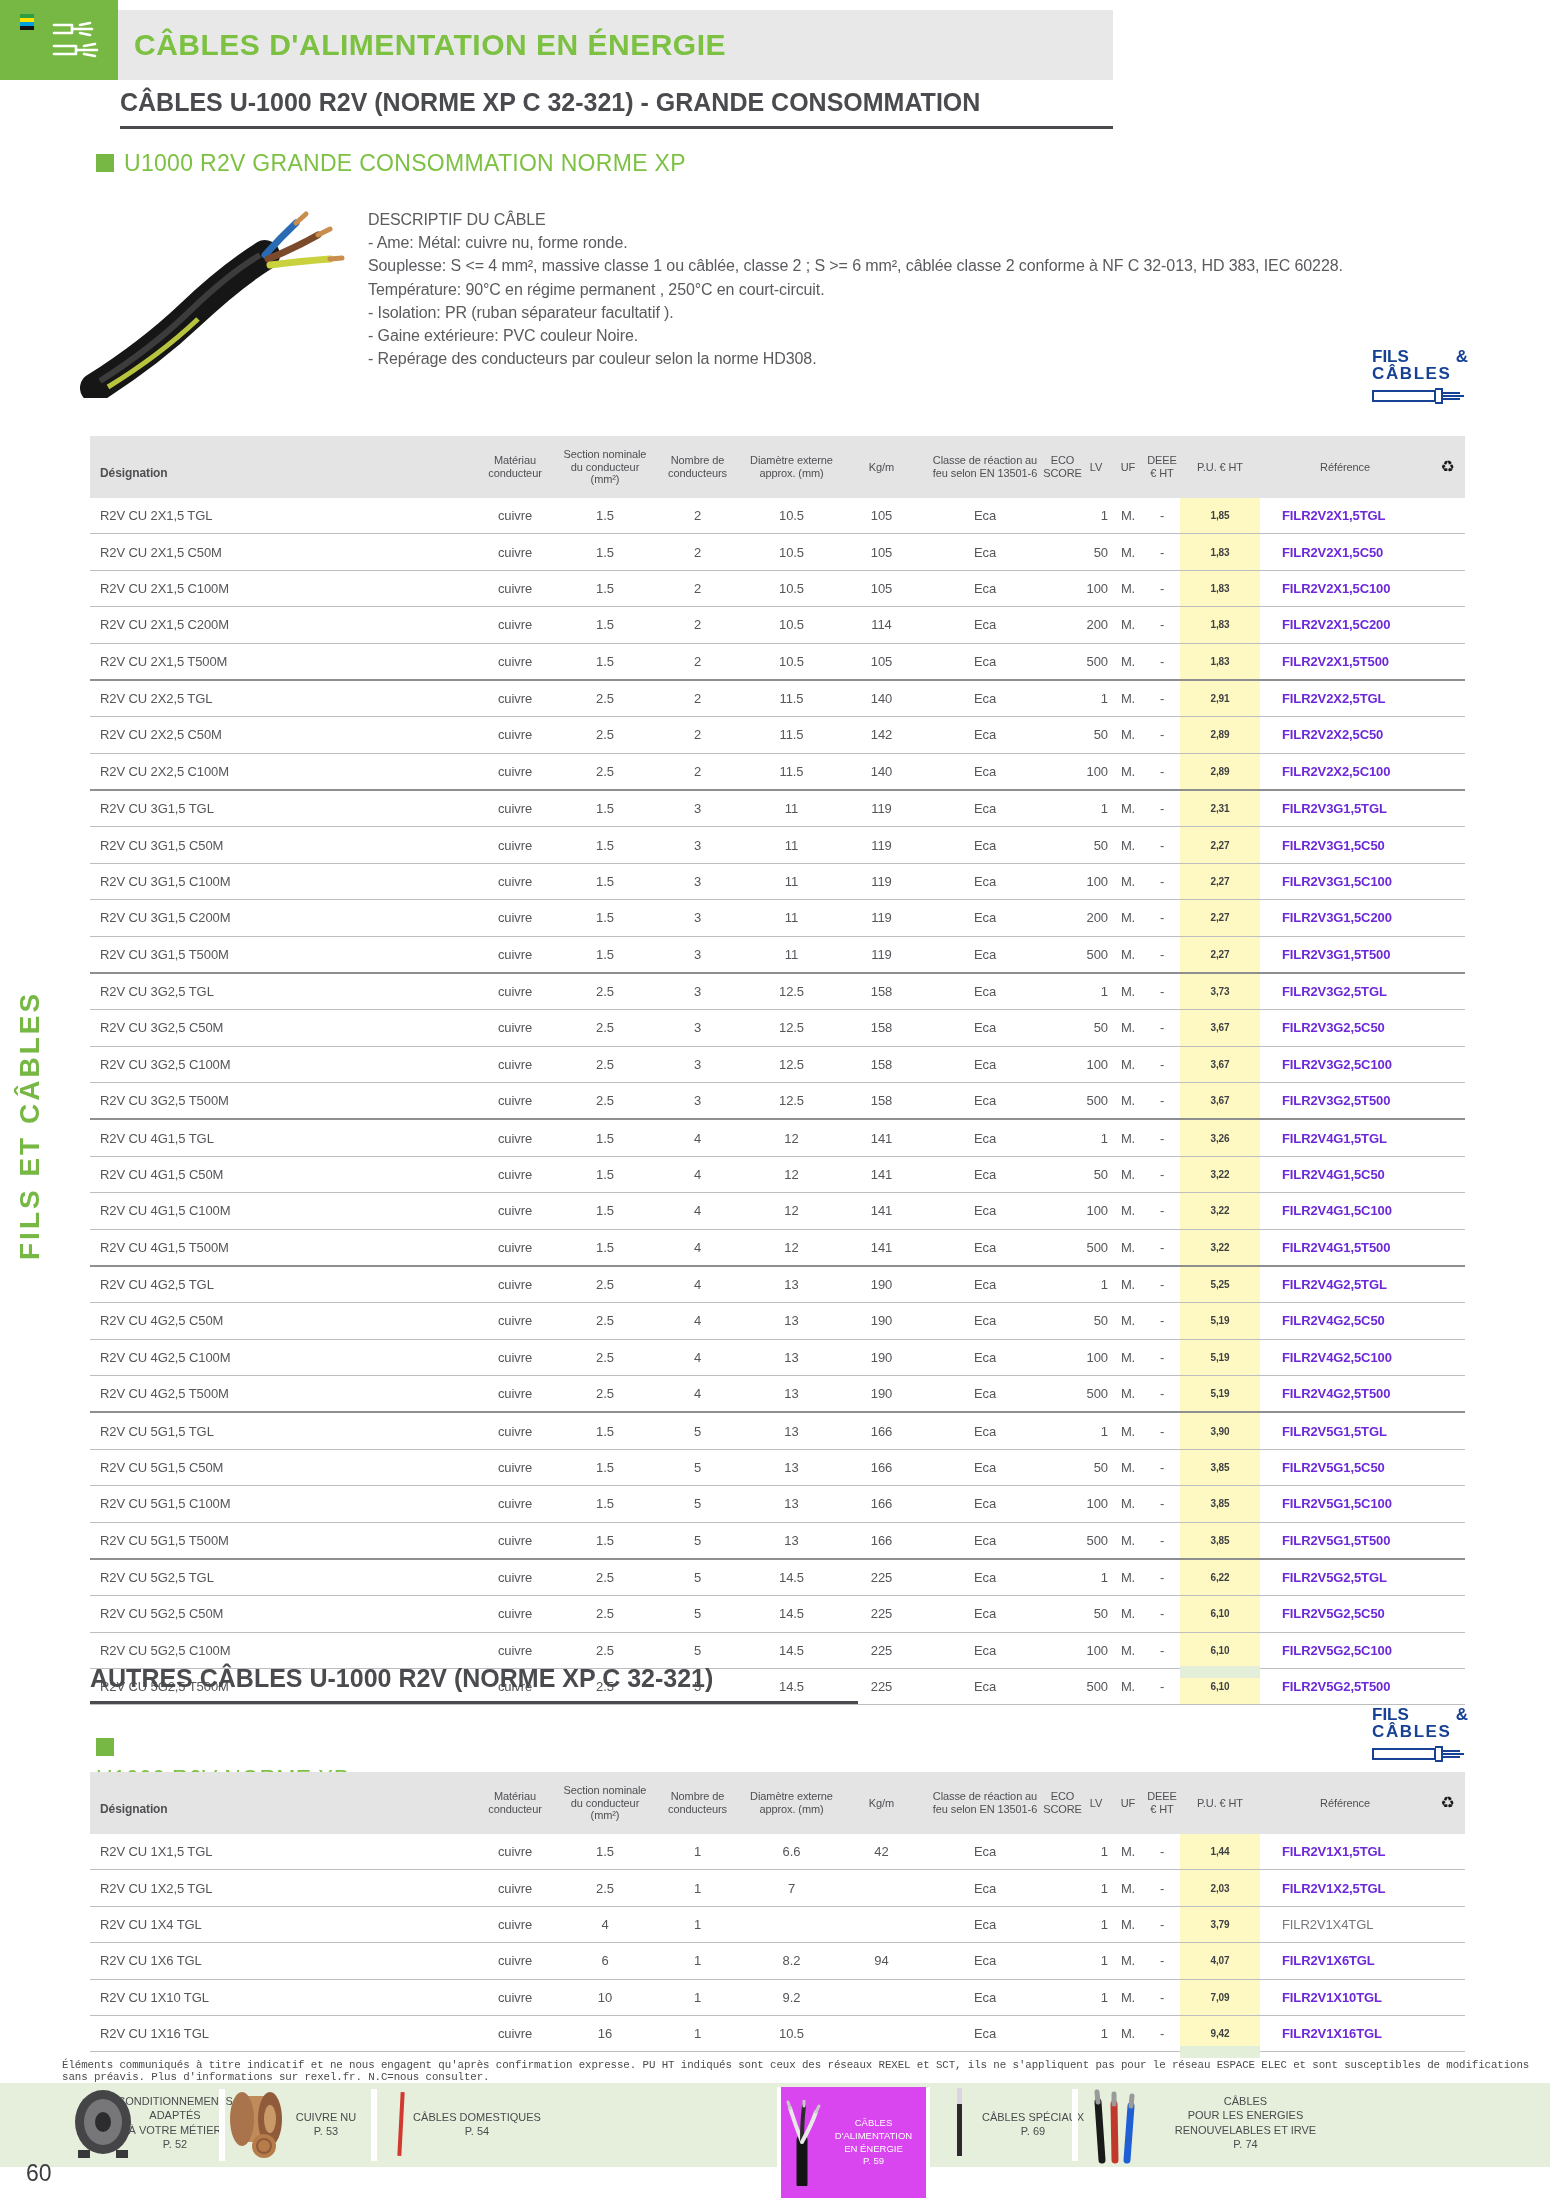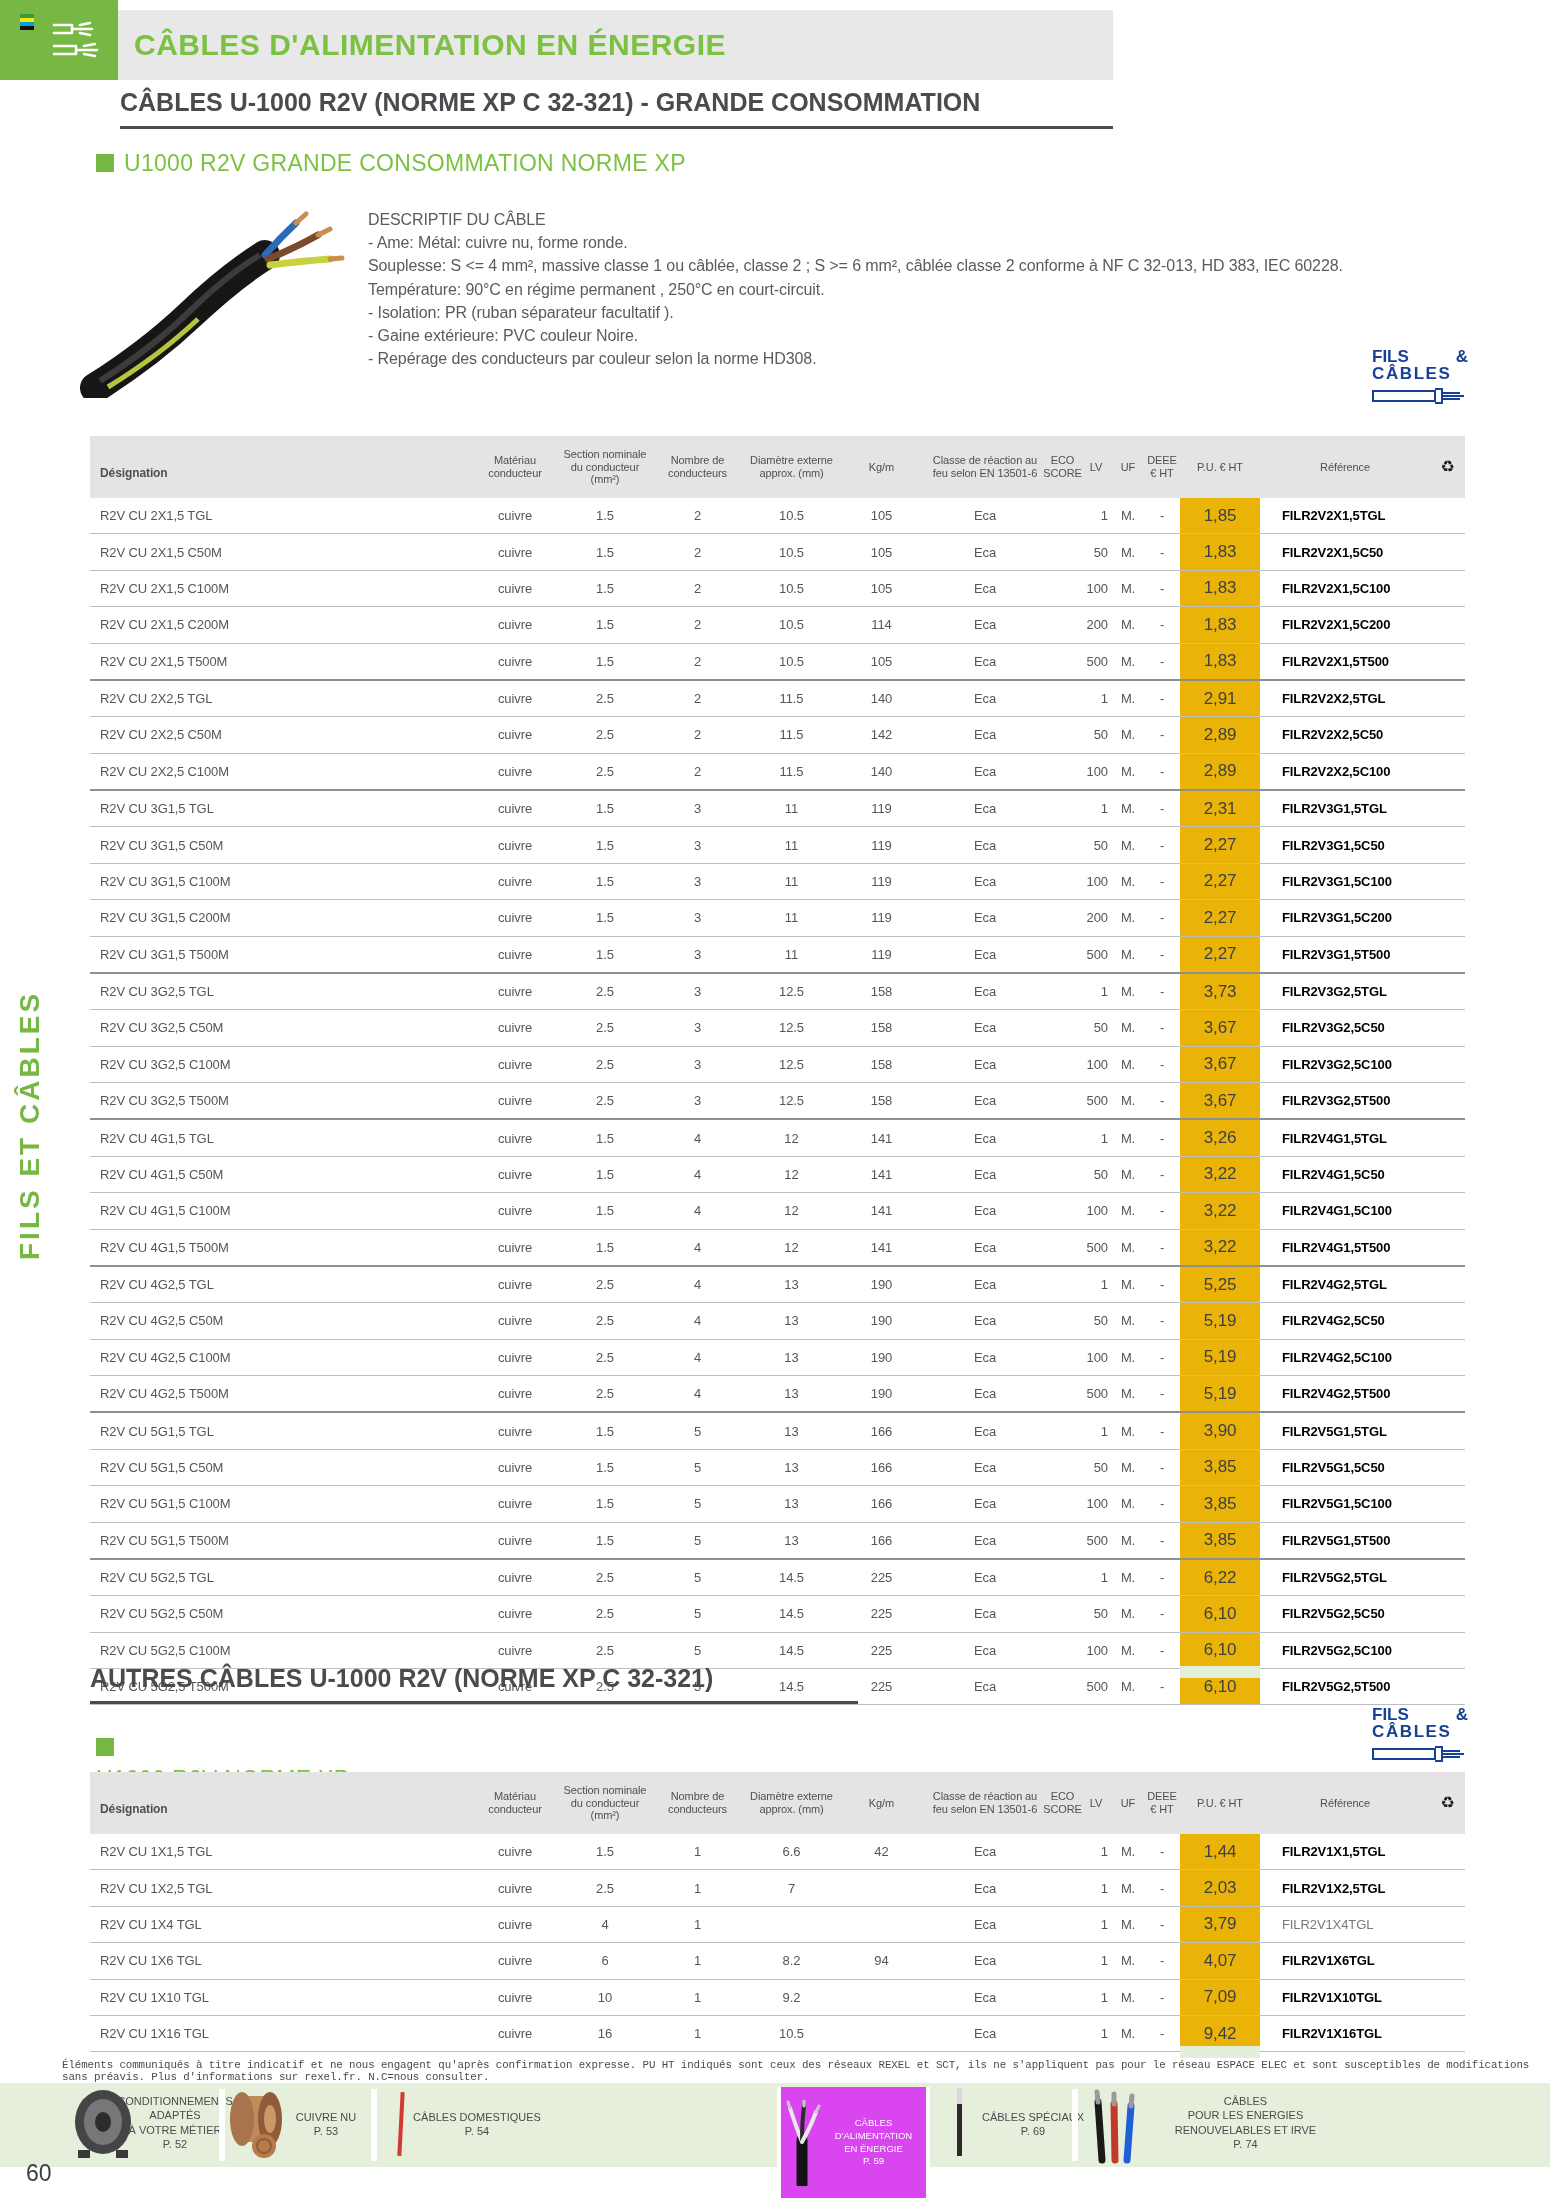--- a/index.html
+++ b/index.html
@@ -46,22 +46,22 @@
   .thead{display:grid;grid-template-columns:var(--cols);background:#e4e4e5;height:62px;}
   .hcell{display:flex;align-items:center;justify-content:center;text-align:center;
          font-size:11px;line-height:1.18;color:#4f5053;padding:2px 1px;letter-spacing:-0.1px;}
   .hcell:first-child{justify-content:flex-start;text-align:left;padding-left:10px;font-weight:700;font-size:12px;margin-top:12px;}
   .hcell:last-child{font-size:16px;color:#1a1a1a;}
   .trow{display:grid;grid-template-columns:var(--cols);height:35.39px;border-bottom:1px solid #bdbebf;}
   .trow.group-end{border-bottom:2px solid #8e8f91;}
   .trow>div{display:flex;align-items:center;justify-content:center;font-size:13px;color:#55565a;letter-spacing:-0.1px;}
   .trow>div:nth-child(1){justify-content:flex-start;padding-left:10px;}
   .trow>div:nth-child(9){justify-content:flex-end;padding-right:4px;}
-  .trow>div:nth-child(12){background:#eab308;font-weight:400;color:#3f4043;font-size:17px;}
-  .trow>div:nth-child(13){justify-content:flex-start;padding-left:22px;font-weight:700;color:#000000;}
+  .trow>div:nth-child(12){background:#fef9c3;font-weight:700;color:#3f4043;font-size:10px;}
+  .trow>div:nth-child(13){justify-content:flex-start;padding-left:22px;font-weight:700;color:#6d28d9;}
   .trow>div.ref-light{font-weight:400;color:#77787b;}
   .pu-stub{position:absolute;left:1180px;width:80px;height:12px;background:#e4efda;}
   #stub1{top:1666px;}
   #stub2{top:2046px;}
 
   #sec2-title{position:absolute;left:90px;top:1664px;width:768px;font-size:25px;font-weight:700;
               color:#4a4b4e;border-bottom:3px solid #4a4b4e;padding-bottom:8px;white-space:nowrap;}
 
   
   .side-label{position:absolute;left:14px;top:940px;height:370px;width:56px;

